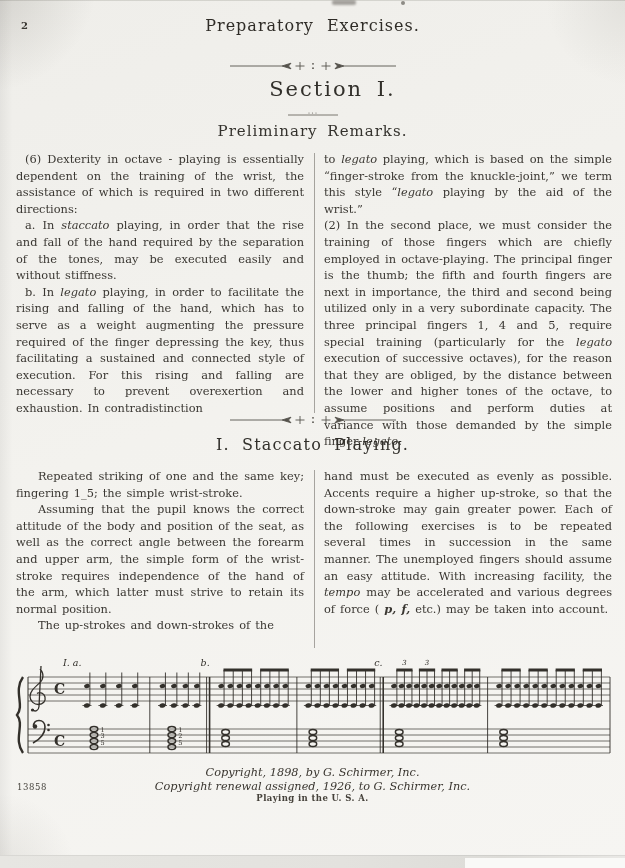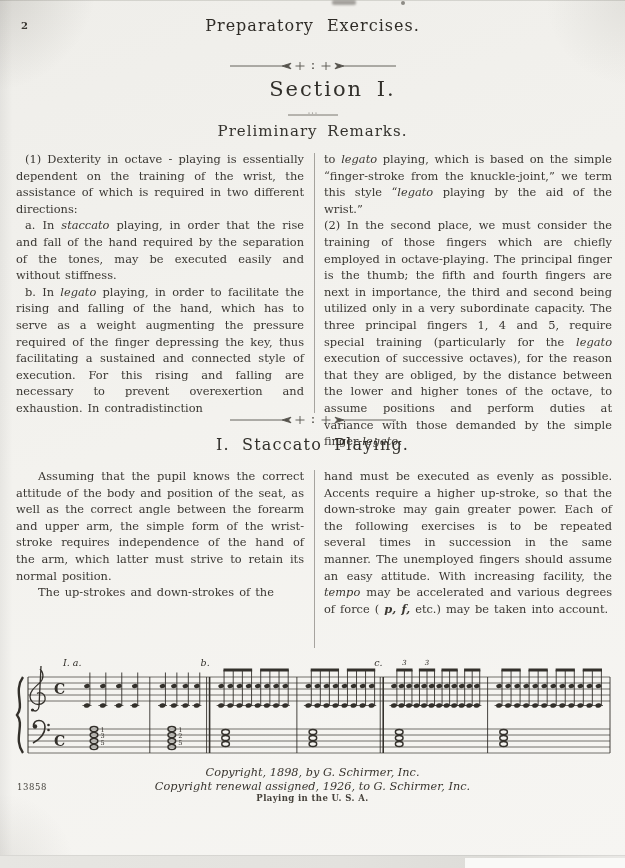--- a/index.html
+++ b/index.html
@@ -85,21 +85,21 @@
     <line x1="0" y1="4" x2="50" y2="4" stroke="#6e6a63" stroke-width="0.9"></line>
     <circle cx="21" cy="2" r="0.6" fill="#6e6a63"></circle>
     <circle cx="24.5" cy="2" r="0.6" fill="#6e6a63"></circle>
     <circle cx="28" cy="2" r="0.6" fill="#6e6a63"></circle>
   </svg>
 
   <h3 class="remarks-heading">Preliminary Remarks.</h3>
 
   <div class="cols cols-remarks">
     <div class="col">
-      <p class="ind-sm"><span>(1) Dexterity in octave - playing is essentially dependent on the training of the wrist, the assistance of which is required in two different directions:</span></p>
+      <p class="ind-sm"><span>(6) Dexterity in octave - playing is essentially dependent on the training of the wrist, the assistance of which is required in two different directions:</span></p>
       <p class="ind-sm"><span>a. In </span><span style="font-style: italic;">staccato</span><span> playing, in order that the rise and fall of the hand required by the separation of the tones, may be executed easily and without stiffness.</span></p>
       <p class="ind-sm"><span>b. In </span><span style="font-style: italic;">legato</span><span> playing, in order to facilitate the rising and falling of the hand, which has to serve as a weight augmenting the pressure required of the finger depressing the key, thus facilitating a sustained and connected style of execution. For this rising and falling are necessary to prevent overexertion and exhaustion. In contradistinction</span></p>
     </div>
     <div class="col-divider"></div>
     <div class="col">
       <p><span>to </span><span style="font-style: italic;">legato</span><span> playing, which is based on the simple “finger-stroke from the knuckle-joint,” we term this style “</span><span style="font-style: italic;">legato</span><span> playing by the aid of the wrist.”</span></p>
       <p><span>(2) In the second place, we must consider the training of those fingers which are chiefly employed in octave-playing. The principal finger is the thumb; the fifth and fourth fingers are next in importance, the third and second being utilized only in a very subordinate capacity. The three principal fingers 1, 4 and 5, require special training (particularly for the </span><span style="font-style: italic;">legato</span><span> execution of successive octaves), for the reason that they are obliged, by the distance between the lower and higher tones of the octave, to assume positions and perform duties at variance with those demanded by the simple finger-</span><span style="font-style: italic;">legato</span><span>.</span></p>
     </div>
   </div>
 
@@ -115,20 +115,21 @@
       <circle cx="85" cy="8.2" r="0.9" stroke="none"></circle>
       <line x1="98" y1="2" x2="98" y2="10"></line>
       <line x1="93.5" y1="6" x2="102.5" y2="6"></line>
     </g>
   </svg>
 
   <h3 class="staccato-heading">I. Staccato  Playing.</h3>
 
   <div class="cols cols-staccato">
     <div class="col">
+      <p class="ind-lg"><span>Repeated striking of one and the same key; fingering 1_5; the simple wrist-stroke.</span></p>
       <p class="ind-lg"><span>Assuming that the pupil knows the correct attitude of the body and position of the seat, as well as the correct angle between the forearm and upper arm, the simple form of the wrist-stroke requires independence of the hand of the arm, which latter must strive to retain its normal position.</span></p>
       <p class="ind-lg"><span>The up-strokes and down-strokes of the</span></p>
     </div>
     <div class="col-divider"></div>
     <div class="col">
       <p><span>hand must be executed as evenly as possible. Accents require a higher up-stroke, so that the down-stroke may gain greater power.  Each of the following exercises is to be repeated several times in succession in the same manner. The unemployed fingers should assume an easy attitude.  With increasing facility, the </span><span style="font-style: italic;">tempo</span><span> may be accelerated and various degrees of force ( </span><span style="font-style: italic; font-weight: bold;">p, f,</span><span> etc.) may be taken into account.</span></p>
     </div>
   </div>
 
   <svg id="music-svg" class="music" width="605" height="122" viewBox="0 0 605 122">

